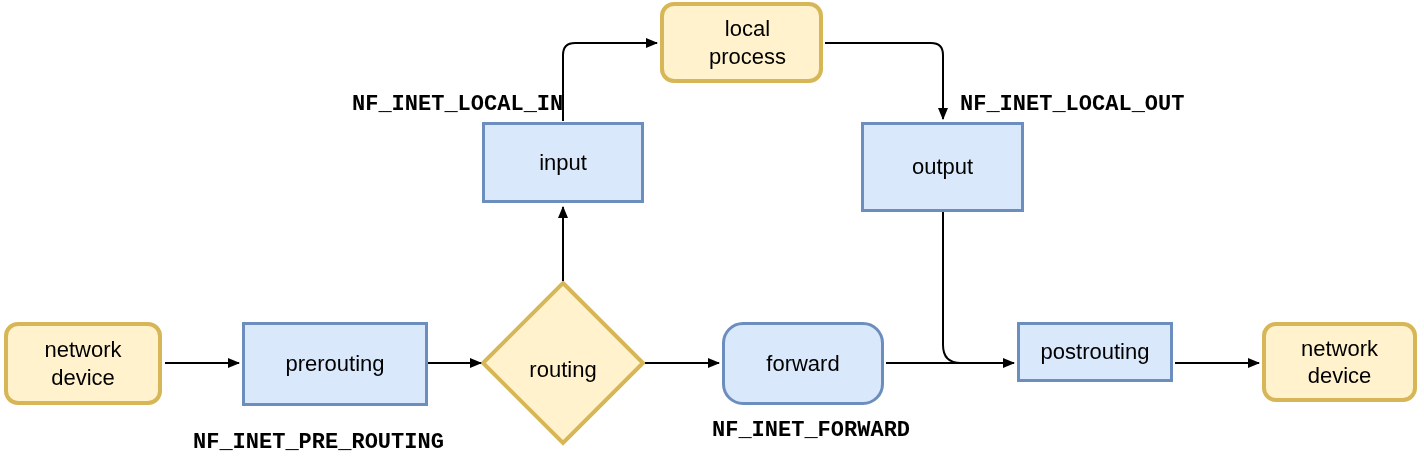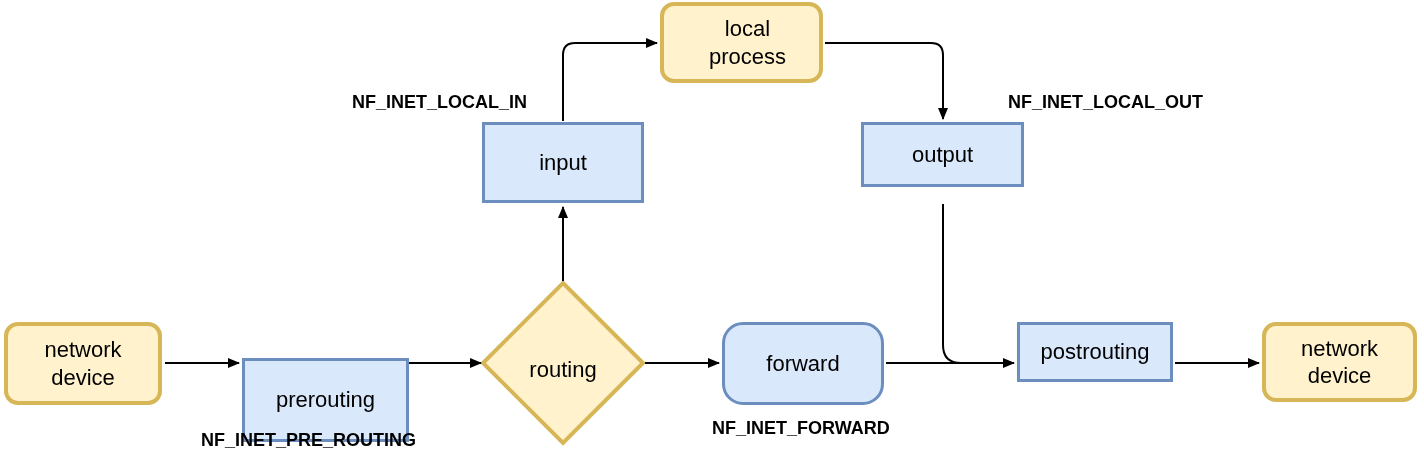--- a/index.html
+++ b/index.html
@@ -45,42 +45,42 @@
   .node-diamond-label {
     position: absolute;
     background: transparent;
     border: none;
   }
   .node-label {
     white-space: pre-line;
   }
   .hook-label {
     position: absolute;
-    font-family: Liberation Sans, sans-serif;
+    font-family: Liberation Mono, monospace;
     font-weight: bold;
-    font-size: 18px;
+    font-size: 22px;
     color: var(--text, #000000);
     white-space: nowrap;
   }
   
   #nd-left       { left: 4px;    top: 322px; width: 158px; height: 83px; }
-  #prerouting    { left: 242px;  top: 322px; width: 167px; height: 84px; margin-top: 36px; }
+  #prerouting    { left: 242px;  top: 322px; width: 186px; height: 84px; }
   #routing-label { left: 483px;  top: 290px; width: 160px; height: 160px; }
   #forward       { left: 722px;  top: 322px; width: 162px; height: 83px; border-radius: 21px; }
   #postrouting   { left: 1017px; top: 322px; width: 156px; height: 60px; }
   #nd-right      { left: 1262px; top: 322px; width: 155px; height: 80px; }
   #input         { left: 482px;  top: 122px; width: 162px; height: 81px; }
-  #output        { left: 861px;  top: 122px; width: 163px; height: 65px; }
+  #output        { left: 861px;  top: 122px; width: 163px; height: 90px; }
   #local-process { left: 660px;  top: 2px;   width: 163px; height: 81px; padding-left: 12px; }
   
-  #lbl-pre-routing  { left: 201px;  top: 430px; }
+  #lbl-pre-routing  { left: 193px;  top: 430px; }
   #lbl-forward      { left: 712px;  top: 418px; }
   #lbl-post-routing { left: 982px;  top: 430px; }
   #lbl-local-in     { left: 352px;  top: 92px;  }
-  #lbl-local-out    { left: 960px;  top: 92px; margin-left: 48px;  }
+  #lbl-local-out    { left: 960px;  top: 92px;  }
 </style>
 </head>
 <body>
 
 <div class="canvas">
 
   <svg class="connectors" viewBox="0 0 1424 464" xmlns="http://www.w3.org/2000/svg">
     <defs>
       <marker id="arrow" markerWidth="13" markerHeight="10" refX="11" refY="5" orient="auto" markerUnits="userSpaceOnUse">
         <path d="M0,0 L12,5 L0,10 z" style="fill: var(--connector, #000000);"></path>

